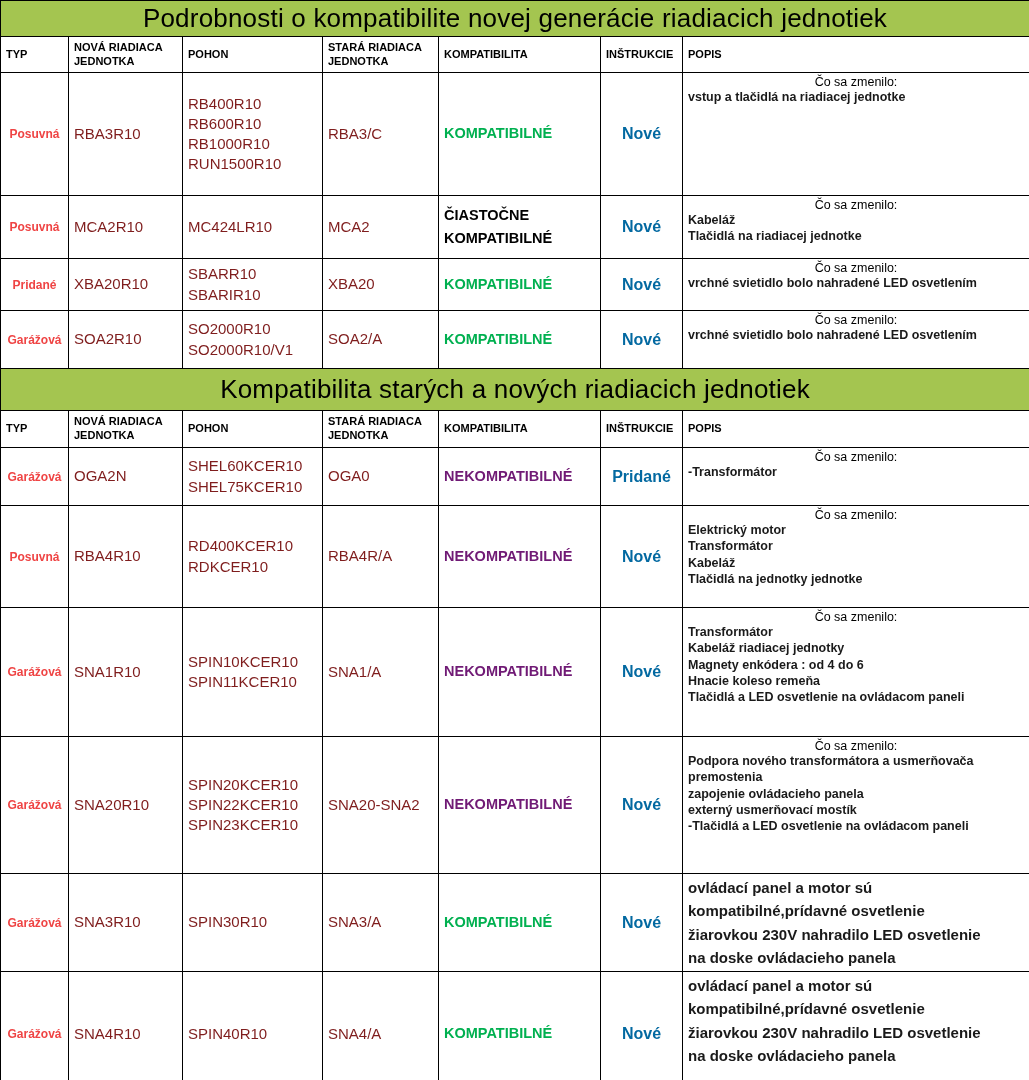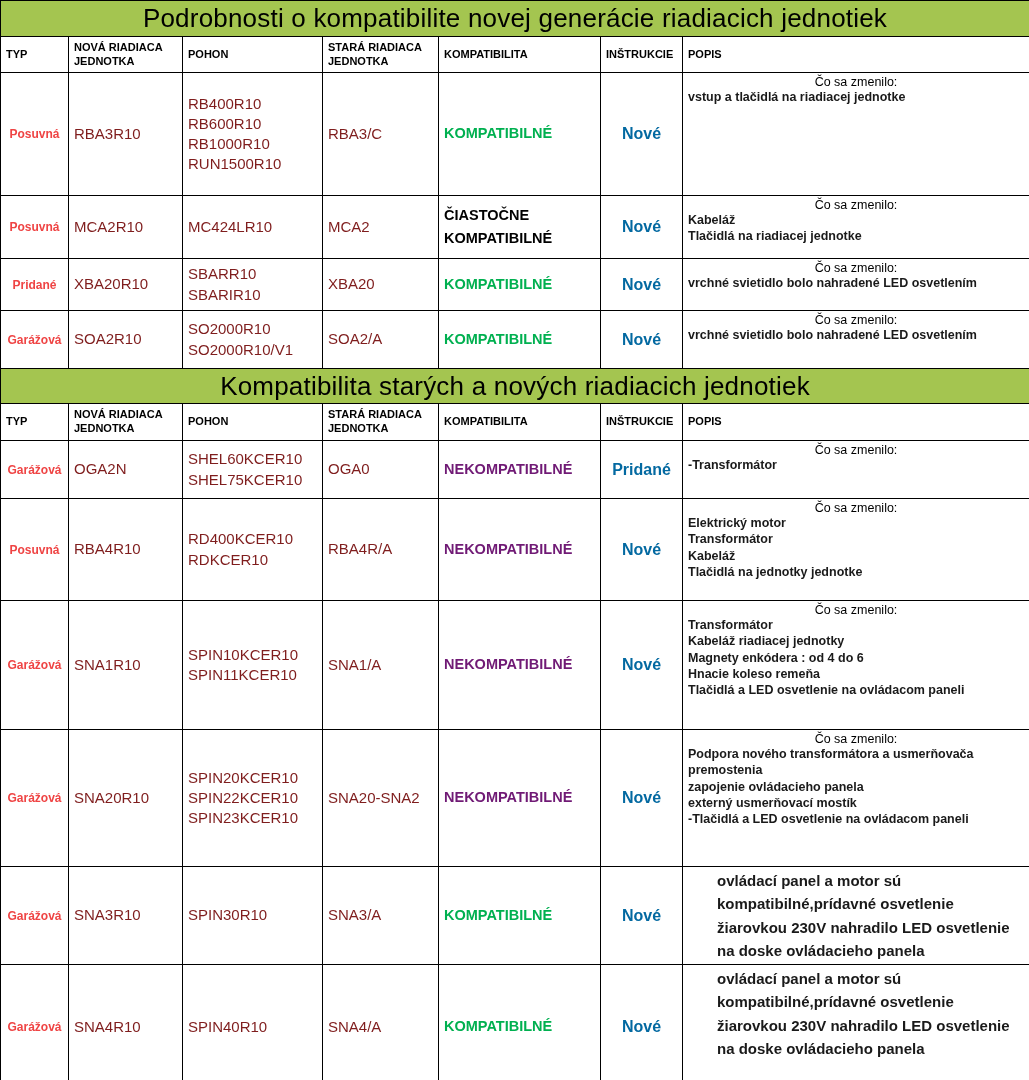--- a/index.html
+++ b/index.html
@@ -18,21 +18,21 @@
   td.model { font-size: 15px; color: #7f1d1d; line-height: 1.35; white-space: pre-line; }
   td.kompat { font-weight: bold; font-size: 14.5px; line-height: 1.6; }
   td.kompat.ok { color: #00b050; }
   td.kompat.partial { color: #000000; }
   td.kompat.no { color: #701a75; }
   td.instr { font-weight: bold; font-size: 16px; text-align: center; color: #0369a1; }
   td.popis { font-size: 12.5px; vertical-align: top; color: #1a1a1a; }
   td.popis .ptitle { font-weight: normal; color: #000; text-align: center; }
   td.popis .pbody { white-space: pre-line; line-height: 1.3; font-weight: bold; }
   td.popis.popis-large { font-size: 15px; }
-  td.popis.popis-large .pbody { line-height: 1.55; margin-left: 29px; }
+  td.popis.popis-large .pbody { line-height: 1.55; }
 </style>
 </head>
 <body>
 
 <table>
   <colgroup>
     <col style="width:68px">
     <col style="width:114px">
     <col style="width:140px">
     <col style="width:116px">
@@ -107,21 +107,21 @@
 SO2000R10/V1</td>
     <td class="model">SOA2/A</td>
     <td class="kompat ok">KOMPATIBILNÉ</td>
     <td class="instr">Nové</td>
     <td class="popis">
       <div class="ptitle">Čo sa zmenilo:</div>
       <div class="pbody">vrchné svietidlo bolo nahradené LED osvetlením</div>
     </td>
   </tr>
 
-  <tr class="section-title" style="height:35px">
+  <tr class="section-title" style="height:42px">
     <td colspan="7">Kompatibilita starých a nových riadiacich jednotiek</td>
   </tr>
 
   <tr class="col-head" style="height:37px">
     <th>TYP</th>
     <th>NOVÁ RIADIACA JEDNOTKA</th>
     <th>POHON</th>
     <th>STARÁ RIADIACA JEDNOTKA</th>
     <th>KOMPATIBILITA</th>
     <th>INŠTRUKCIE</th>

